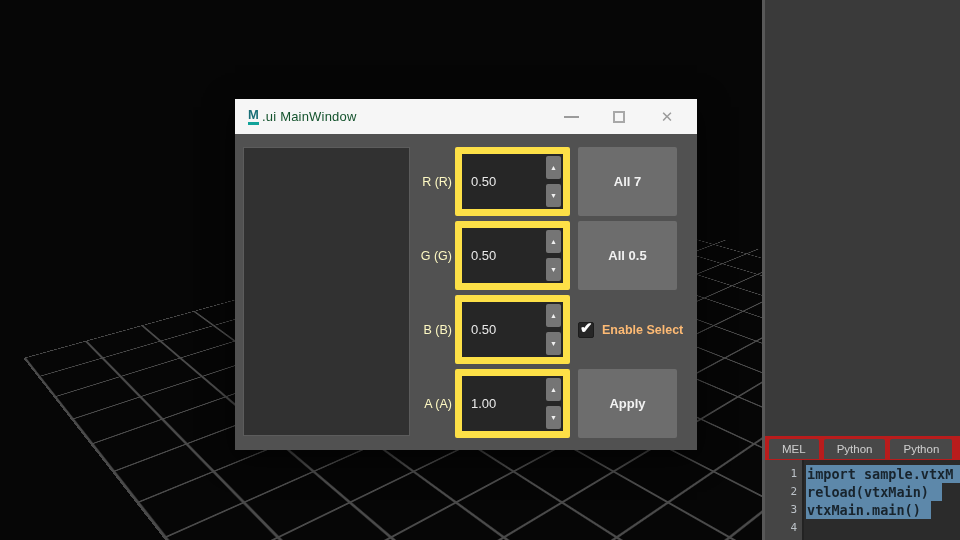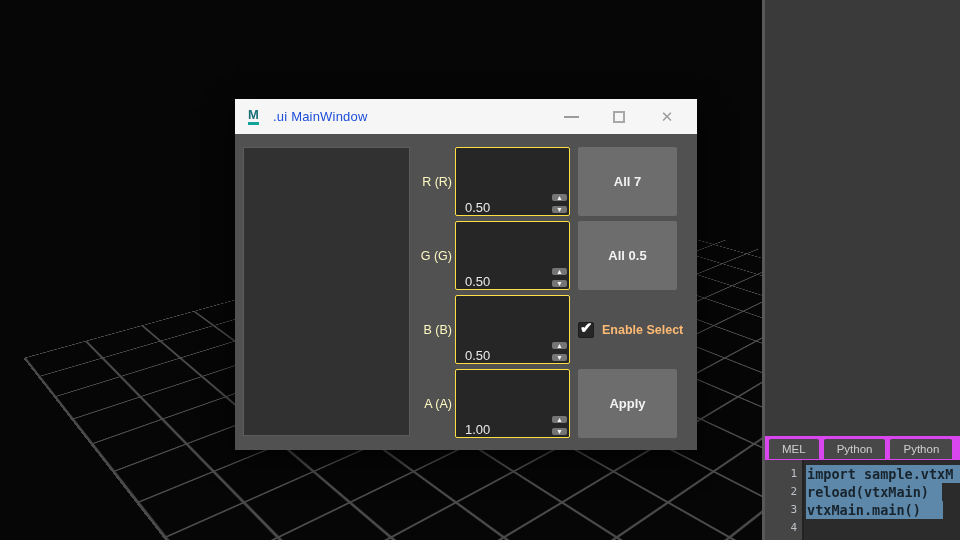--- a/index.html
+++ b/index.html
@@ -23,67 +23,67 @@
   .dialog {
     position:absolute; left:235px; top:99px; width:462px; height:351px;
     background:#515151; box-shadow:0 8px 28px rgba(0,0,0,.65); z-index:10;
   }
   .titlebar { height:35px; background:#f6f6f6; display:flex; align-items:center; padding:0 6px 0 10px; }
   .maya-logo {
     width:17px; height:17px; display:flex; flex-direction:column; align-items:center; justify-content:center;
     font-weight:bold; font-size:13px; color:#1a6f78; line-height:12px;
   }
   .maya-logo .m-bar { width:11px; height:3px; background:#12a39a; margin-top:1px; }
-  .win-title { margin-left:11px; font-size:13px; color:#1d4ed8; letter-spacing:.2px; }
+  .win-title { margin-left:0; font-size:13px; color:#14532d; letter-spacing:.2px; }
   .titlebar .spacer { flex:1; }
   .win-btn { width:48px; height:35px; display:flex; align-items:center; justify-content:center; cursor:default; }
   .glyph-min { width:15px; height:2px; background:#9b9b9b; }
   .glyph-max { width:12px; height:12px; border:2px solid #a8a8a8; }
   .glyph-close { font-size:15px; color:#9b9b9b; line-height:15px; }
 
   .dialog-body { position:relative; height:316px; padding:13px 12px 14px 8px; display:flex; }
   .preview-panel { width:167px; height:289px; background:#313131; border:1px solid #5c5c5c; }
 
   .controls {
     display:grid; grid-template-columns:45px 115px 107px; grid-auto-rows:69px;
     row-gap:5px; column-gap:0; margin-left:0;
   }
   .controls .cell-action { margin-left:8px; }
   .spin-label { display:flex; align-items:center; justify-content:flex-end; padding-right:8px;
     color:#fef9c3; font-size:12.5px; white-space:nowrap;margin-left:42px; }
-  .spinbox { display:flex; background:#262626; border:1px solid #fde047; border-radius:2px;align-items:flex-end; }
+  .spinbox { display:flex; background:#262626; border:7px solid #fde047; border-radius:2px; }
   .spin-field { flex:1; min-width:0; background:transparent; border:none; outline:none;
     color:#eaeaea; font-size:13px; padding-left:9px; font-family:"Liberation Sans", sans-serif; }
   .spin-buttons { width:19px; display:flex; flex-direction:column; gap:5px; padding:2px 2px; }
   .spin-btn { flex:1; background:#757575; border-radius:2px; display:flex; align-items:center; justify-content:center; cursor:default; }
   .spin-btn span { font-size:7px; color:#f0f0f0; line-height:7px; }
   .action-btn { width:100%; height:100%; background:#6d6d6d; border:none; border-radius:2px;
     color:#f2f2f2; font-size:13px; font-weight:bold; font-family:"Liberation Sans", sans-serif; cursor:default; }
   .check-row { display:flex; align-items:center; height:100%; }
   .checkbox { width:16px; height:16px; background:#262626; border:1px solid #1c1c1c; border-radius:2px;
     position:relative; cursor:default; flex:0 0 auto; }
   .checkbox .tick { position:absolute; left:1px; top:-4px; font-size:15px; font-weight:bold; color:#fdfdfd; }
   .check-label { margin-left:8px; color:#fdba74; font-size:12.5px; font-weight:bold; white-space:nowrap; }
 
   
   .script-panel { position:absolute; left:762px; top:0; width:198px; height:540px;
     background:#3a3a3a; border-left:3px solid #585858; z-index:5; }
   .panel-blank { height:436px; }
-  .tab-bar { height:24px; background:#d946ef; display:flex; align-items:center; gap:5px; padding:2px 0 0 4px; }
+  .tab-bar { height:24px; background:#b91c1c; display:flex; align-items:center; gap:5px; padding:2px 0 0 4px; }
   .tab { height:20px; background:#484848; color:#cfcfcf; font-size:11.5px;
     display:flex; align-items:center; padding:0 13px; border-radius:2px 2px 0 0; cursor:default; white-space:nowrap; }
   .code-area { height:80px; display:flex; }
   .gutter { width:37px; background:#454545; padding:5px 5px 0 0; text-align:right; }
   .gutter div { font-family:"DejaVu Sans Mono", monospace; font-size:11px; color:#bcc2c8; line-height:18px; }
   .gutter-sep { width:2px; background:#232323; }
   .code { flex:1; background:#2b2b2b; padding:5px 0 0 2px; overflow:hidden; }
   .code-line { height:18px; line-height:18px; white-space:pre; overflow:hidden;
     font-family:"DejaVu Sans Mono", monospace; font-weight:bold; font-size:13.5px; color:#d8d8d8; }
   .code-line .sel { display:inline-block; height:18px; background:#5d88aa; color:#18242d; overflow:hidden; vertical-align:top; padding-left:1px; }
-  .w-full { width:170px; } .w-l2 { width:136px; } .w-l3 { width:137px; }
+  .w-full { width:170px; } .w-l2 { width:136px; } .w-l3 { width:125px; }
 </style>
 </head>
 <body>
 
 <div class="stage">
 
   <div class="viewport">
     <div class="ground-grid"></div>
   </div>
 

